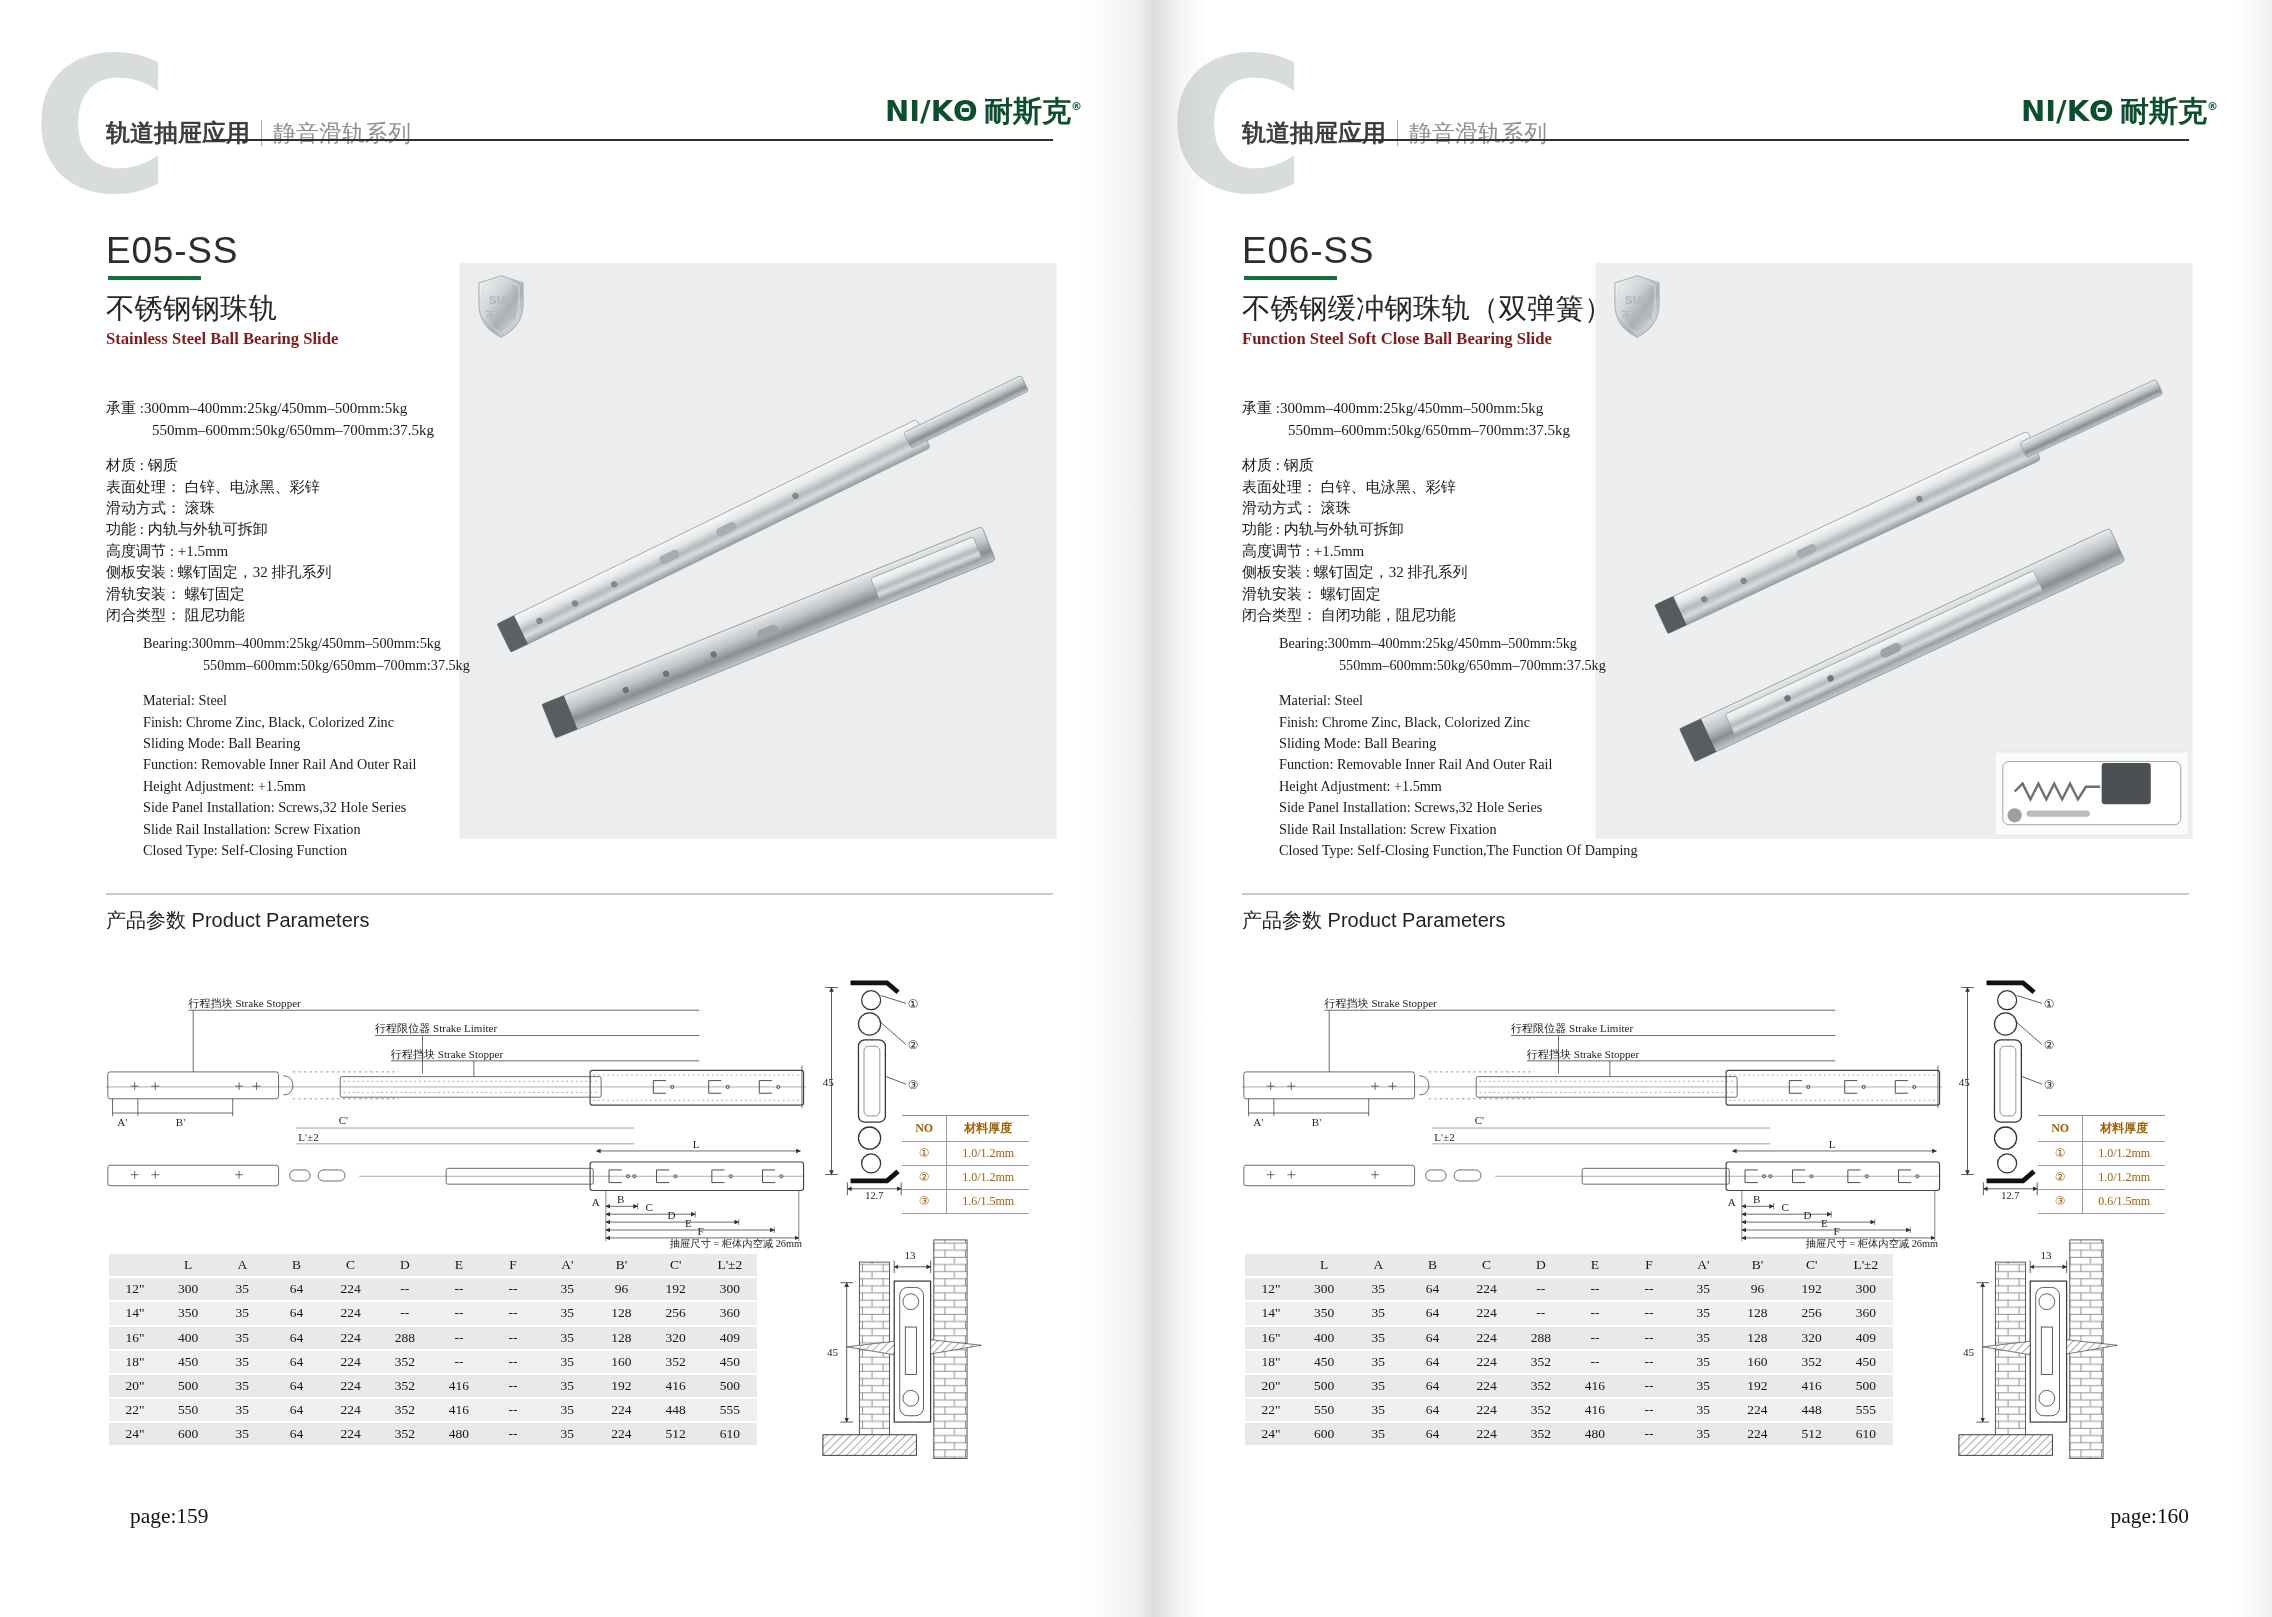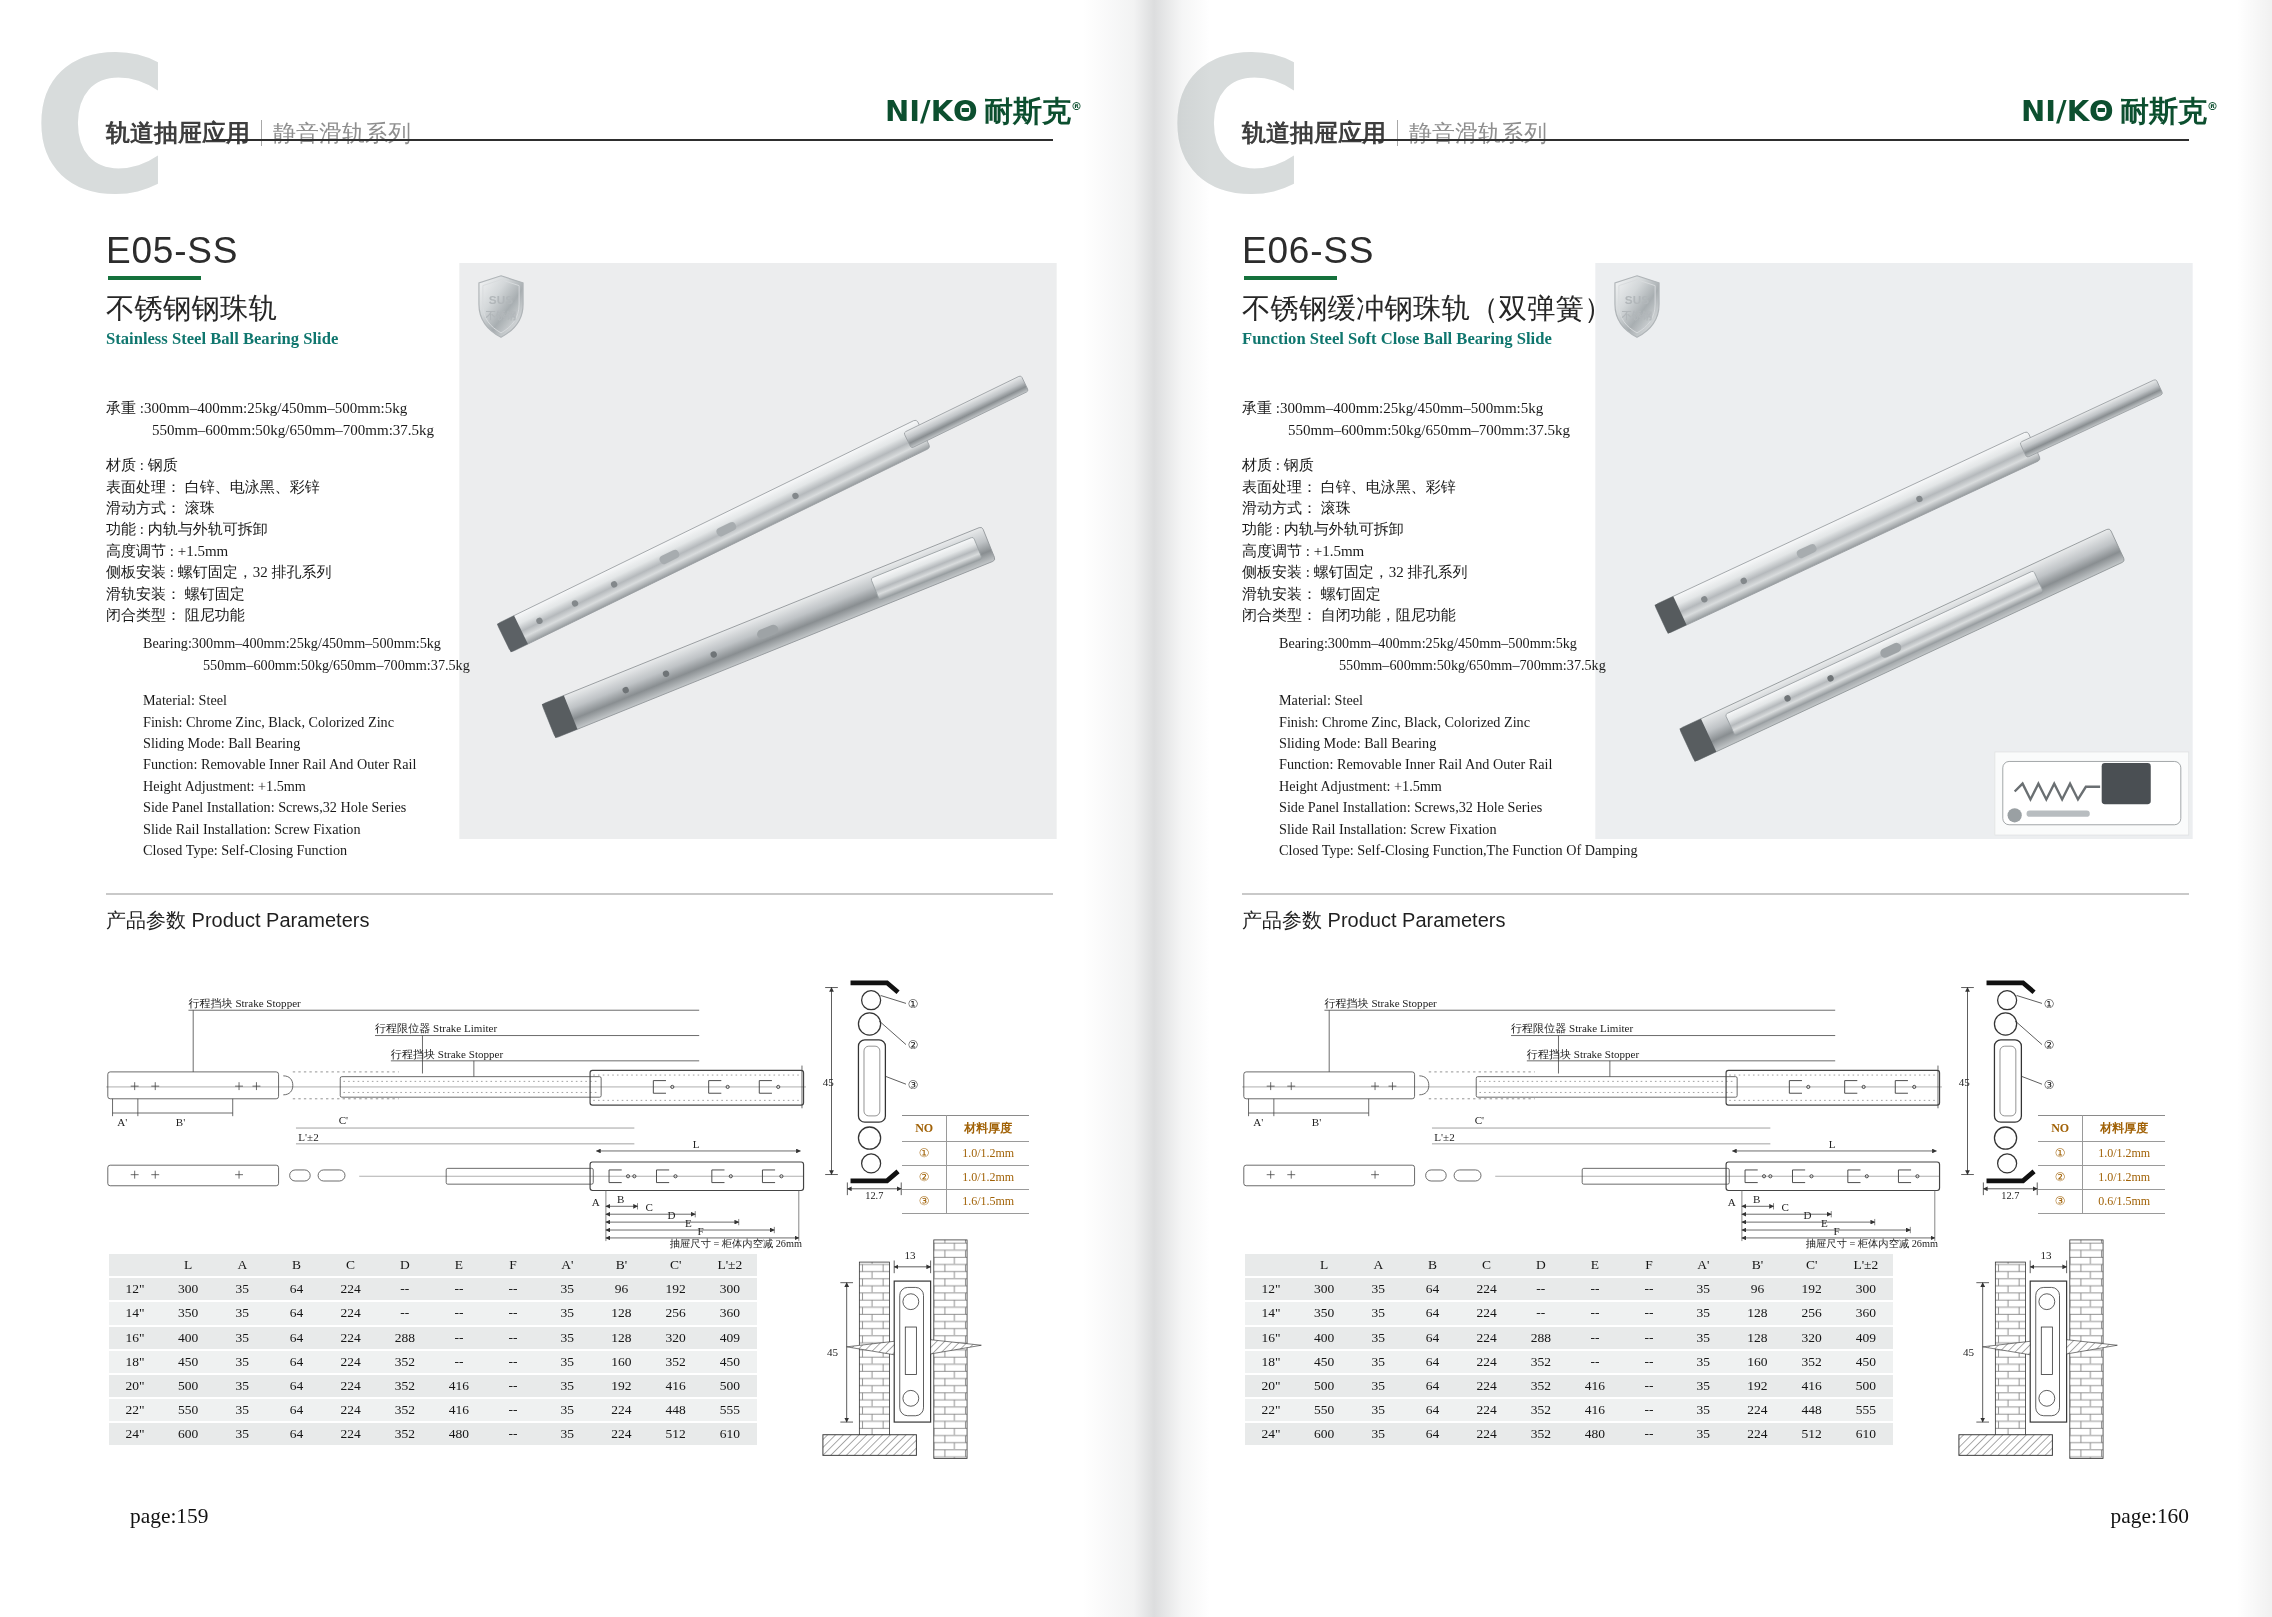--- a/index.html
+++ b/index.html
@@ -22,21 +22,21 @@
     font-size:29px; font-family:"DejaVu Sans", sans-serif; white-space:nowrap; }
   .logo .cn { margin-left:6.3px; }
   .logo .reg { font-size:11px; vertical-align:super; }
   .hdr-rule { position:absolute; left:212px; top:139px; width:841px; height:1.6px; background:#2e2e2e; }
 
   
   .title-code { position:absolute; left:106px; top:230px; font-size:37px; color:#2c2c2c; letter-spacing:0.8px; }
   .title-underline { position:absolute; left:108px; top:276px; width:93px; height:4px; background:#15713c; }
   .title-cn { position:absolute; left:106px; top:290px; font-size:28.5px; color:#262626; }
   .title-en { position:absolute; left:106px; top:329px; font-size:16.6px; font-weight:bold;
-    font-family:"Liberation Serif", serif; color:#0f766e; }
+    font-family:"Liberation Serif", serif; color:#7f1d1d; }
 
   
   .photo { position:absolute; left:459px; top:263px; width:598px; height:576px; }
   .badge { position:absolute; left:475px; top:274px; width:52px; height:65px; }
 
   
   .spec-cn { position:absolute; left:106px; top:397px; font-family:"Liberation Serif", serif;
     font-size:15px; color:#1a1a1a; }
   .spec-en { position:absolute; left:106px; top:632px; font-family:"Liberation Serif", serif;
     font-size:14.2px; color:#1a1a1a;margin-left:37px; }

